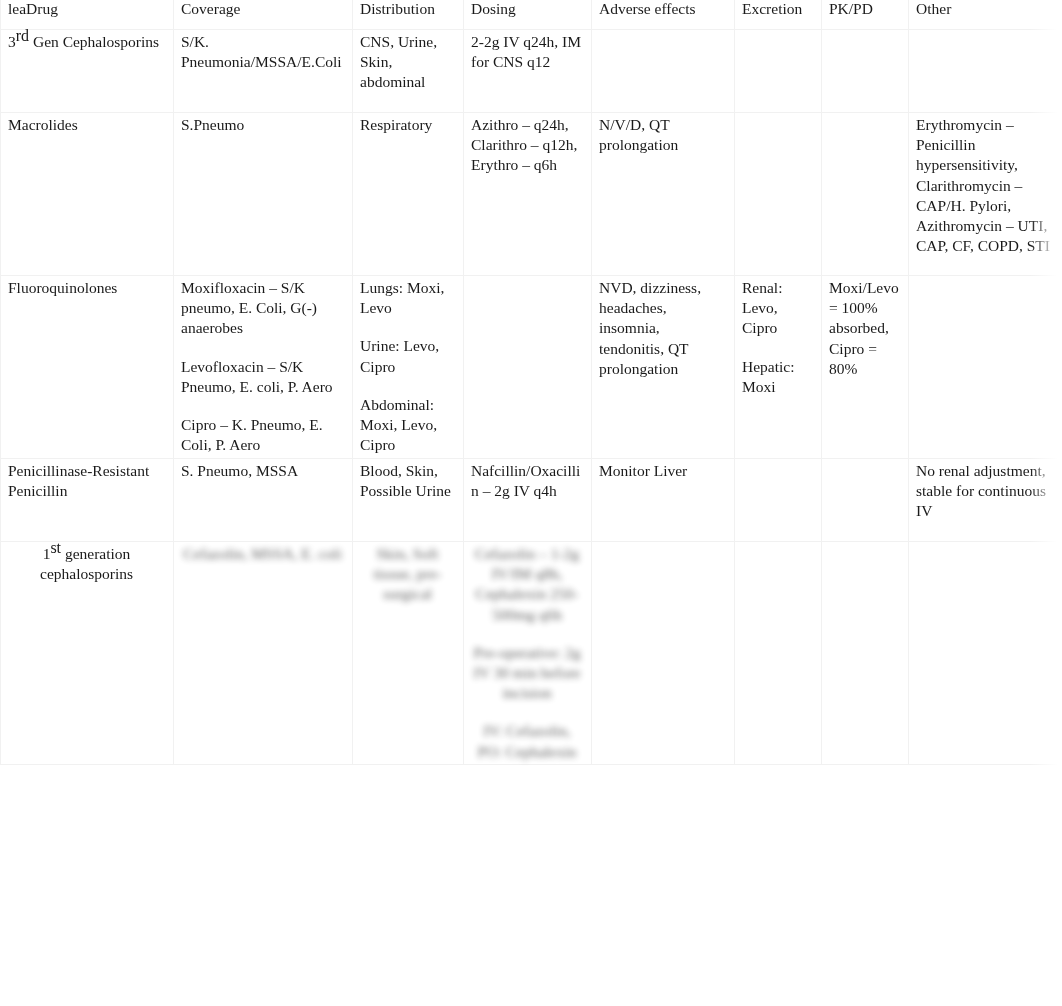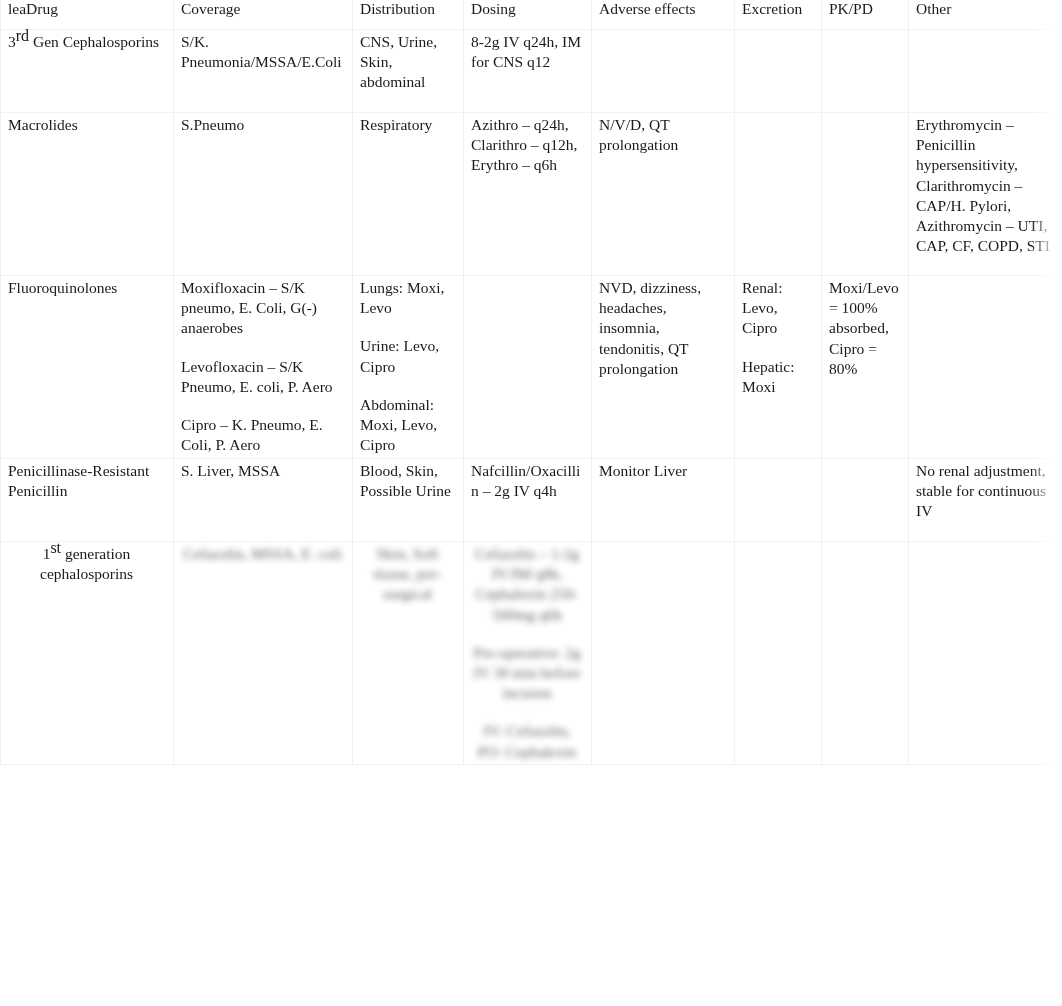--- a/index.html
+++ b/index.html
@@ -167,21 +167,21 @@
 
         <tr class="r-cef3">
           <td><span>3</span><sup>rd</sup><span> Gen Cephalosporins</span></td>
           <td>
               <div class="cell-block">S/K. Pneumonia/MSSA/E.Coli</div>
             </td>
           <td>
               <div class="cell-block">CNS, Urine, Skin, abdominal</div>
             </td>
           <td>
-              <div class="cell-block">8-2g IV q24h, IM for CNS q12</div>
+              <div class="cell-block">2-2g IV q24h, IM for CNS q12</div>
             </td>
           <td>
               <div class="cell-block"></div>
             </td>
           <td>
               <div class="cell-block"></div>
             </td>
           <td>
               <div class="cell-block"></div>
             </td>
@@ -243,21 +243,21 @@
               <div class="cell-block">Moxi/Levo = 100% absorbed, Cipro = 80%</div>
             </td>
           <td>
               <div class="cell-block"></div>
             </td>
         </tr>
 
         <tr class="r-prp">
           <td><span>Penicillinase-Resistant Penicillin</span></td>
           <td>
-              <div class="cell-block">S. Liver, MSSA</div>
+              <div class="cell-block">S. Pneumo, MSSA</div>
             </td>
           <td>
               <div class="cell-block">Blood, Skin, Possible Urine</div>
             </td>
           <td>
               <div class="cell-block">Nafcillin/Oxacillin – 2g IV q4h</div>
             </td>
           <td>
               <div class="cell-block">Monitor Liver</div>
             </td>

